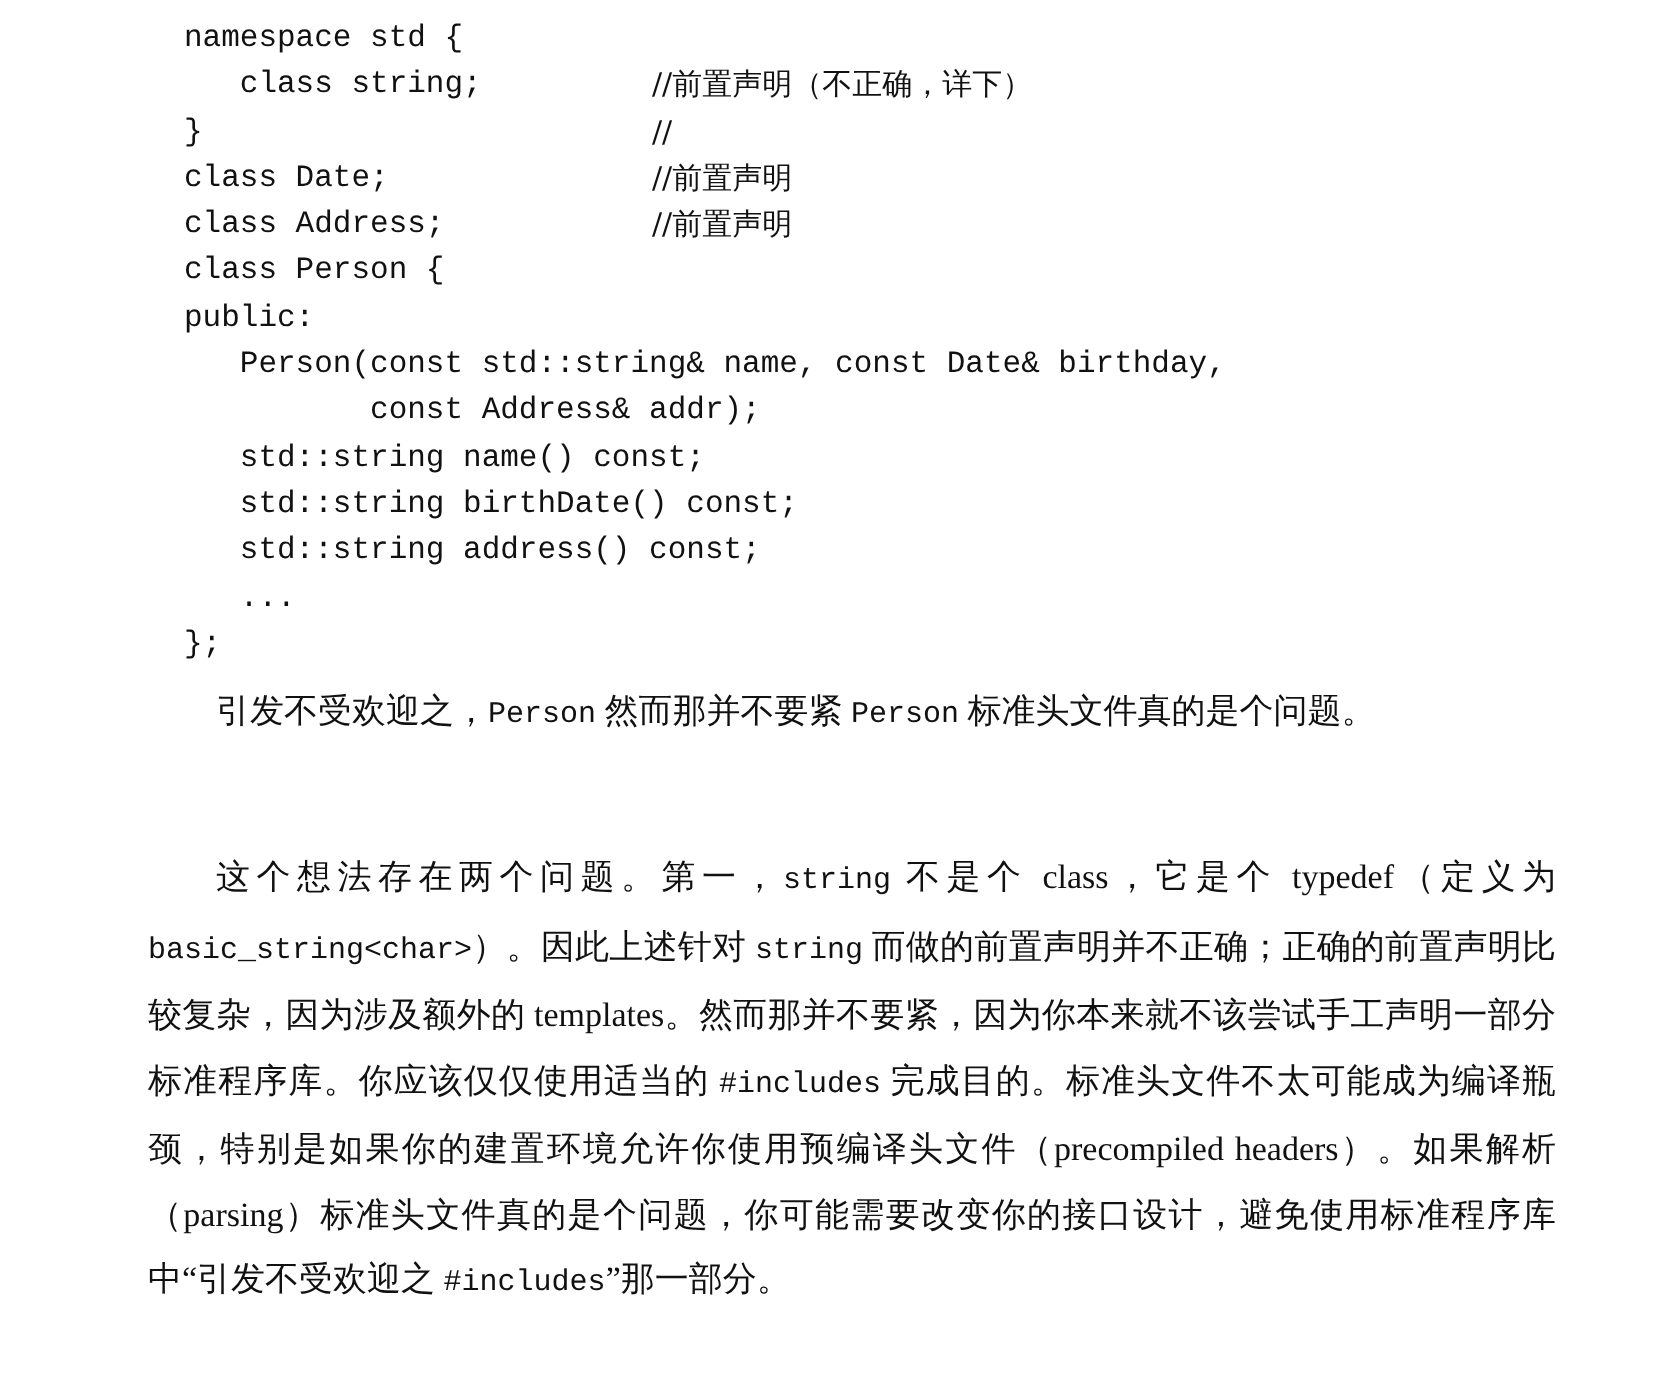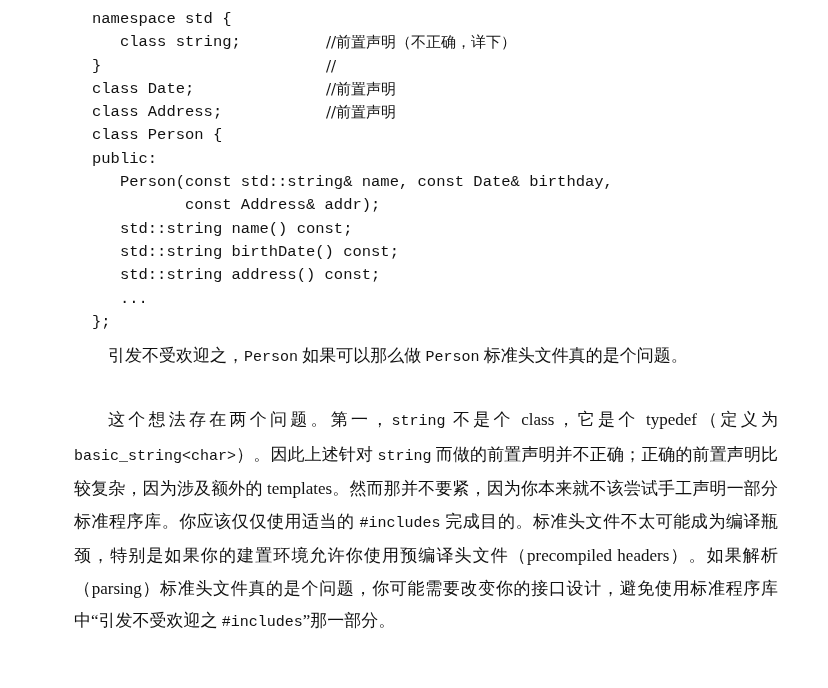--- a/index.html
+++ b/index.html
@@ -21,22 +21,22 @@
   .prose {
     position: absolute; left: 74px; width: 704px;
     font-family: "Liberation Serif", "DejaVu Serif", serif;
     font-size: 17px;
     line-height: 32.5px;
     text-align: justify;
     margin: 0;
   }
   .prose .mono { font-family: Liberation Mono, monospace; font-size: 15px; }
   .p1 { top: 340px; text-indent: 34px; }
-  .p2 { top: 404px; text-indent: 34px; }
+  .p2 { top: 423px; text-indent: 34px; }
 </style>
 </head>
 <body>
 
 <pre class="code"><span class="line"><span>namespace std {</span><span class="comment cjk"></span></span><span class="line"><span>   class string;</span><span class="comment cjk">//前置声明（不正确，详下）</span></span><span class="line"><span>}</span><span class="comment cjk">//</span></span><span class="line"><span>class Date;</span><span class="comment cjk">//前置声明</span></span><span class="line"><span>class Address;</span><span class="comment cjk">//前置声明</span></span><span class="line"><span>class Person {</span></span><span class="line"><span>public:</span></span><span class="line"><span>   Person(const std::string&amp; name, const Date&amp; birthday,</span></span><span class="line"><span>          const Address&amp; addr);</span></span><span class="line"><span>   std::string name() const;</span></span><span class="line"><span>   std::string birthDate() const;</span></span><span class="line"><span>   std::string address() const;</span></span><span class="line"><span>   ...</span></span><span class="line"><span>};</span></span></pre>
 
-<p class="prose p1"><span>引发不受欢迎之，</span><span class="mono">Person</span><span> 如果可以那么做 </span><span class="mono">Person</span><span> 标准头文件真的是个问题。</span></p>
+<p class="prose p1"><span>引发不受欢迎之，</span><span class="mono">Person</span><span> 然而那并不要紧 </span><span class="mono">Person</span><span> 标准头文件真的是个问题。</span></p>
 
 <p class="prose p2"><span>这个想法存在两个问题。第一，</span><span class="mono">string</span><span> 不是个 class，它是个 typedef（定义为 </span><span class="mono">basic_string&lt;char&gt;</span><span>）。因此上述针对 </span><span class="mono">string</span><span> 而做的前置声明并不正确；正确的前置声明比较复杂，因为涉及额外的 templates。然而那并不要紧，因为你本来就不该尝试手工声明一部分标准程序库。你应该仅仅使用适当的 </span><span class="mono">#includes</span><span> 完成目的。标准头文件不太可能成为编译瓶颈，特别是如果你的建置环境允许你使用预编译头文件（precompiled headers）。如果解析（parsing）标准头文件真的是个问题，你可能需要改变你的接口设计，避免使用标准程序库中“引发不受欢迎之 </span><span class="mono">#includes</span><span>”那一部分。</span></p>
 
 </body></html>

